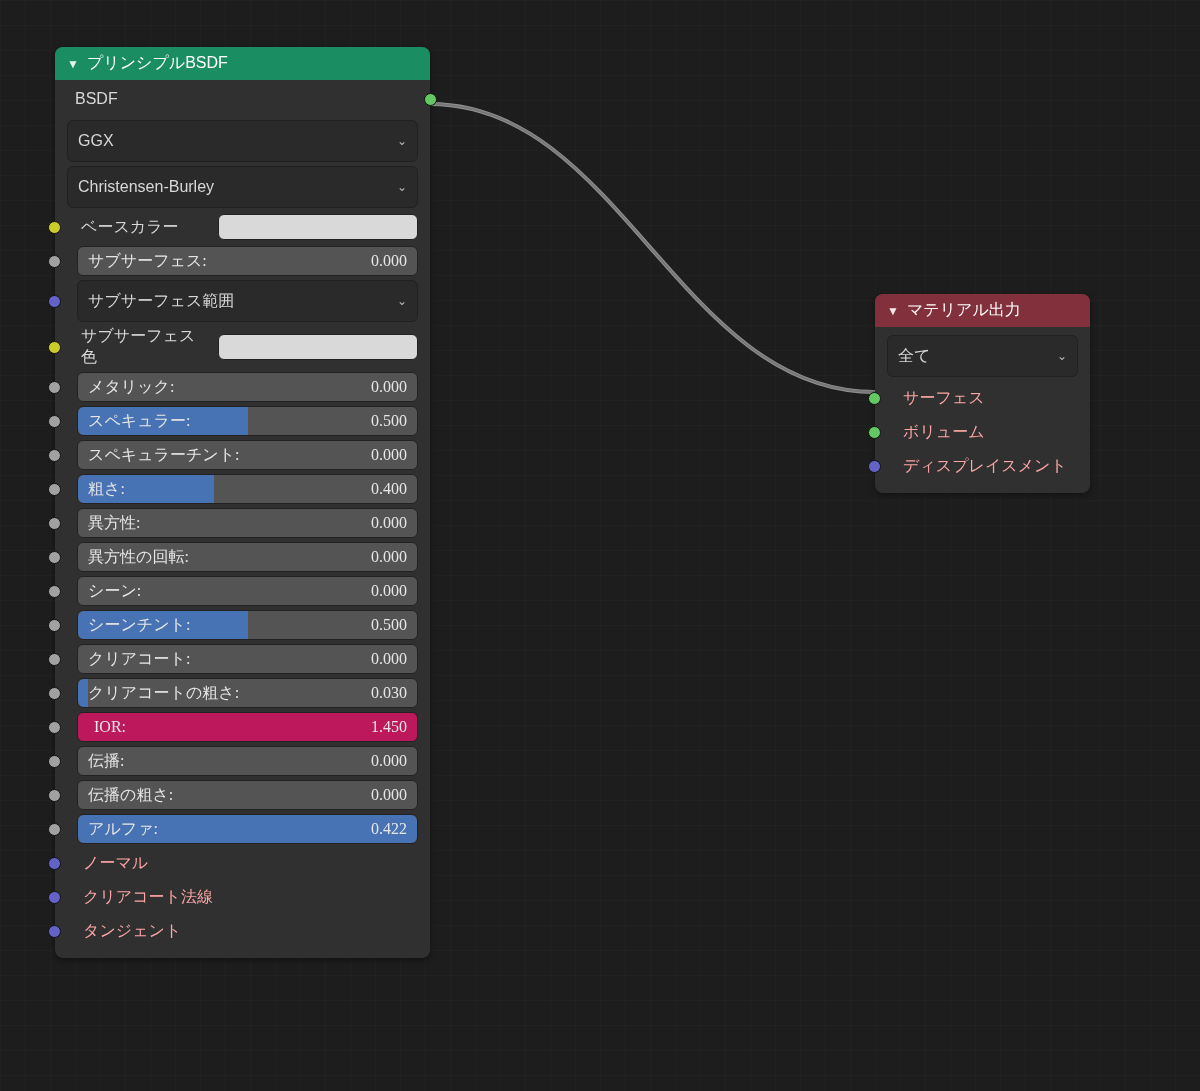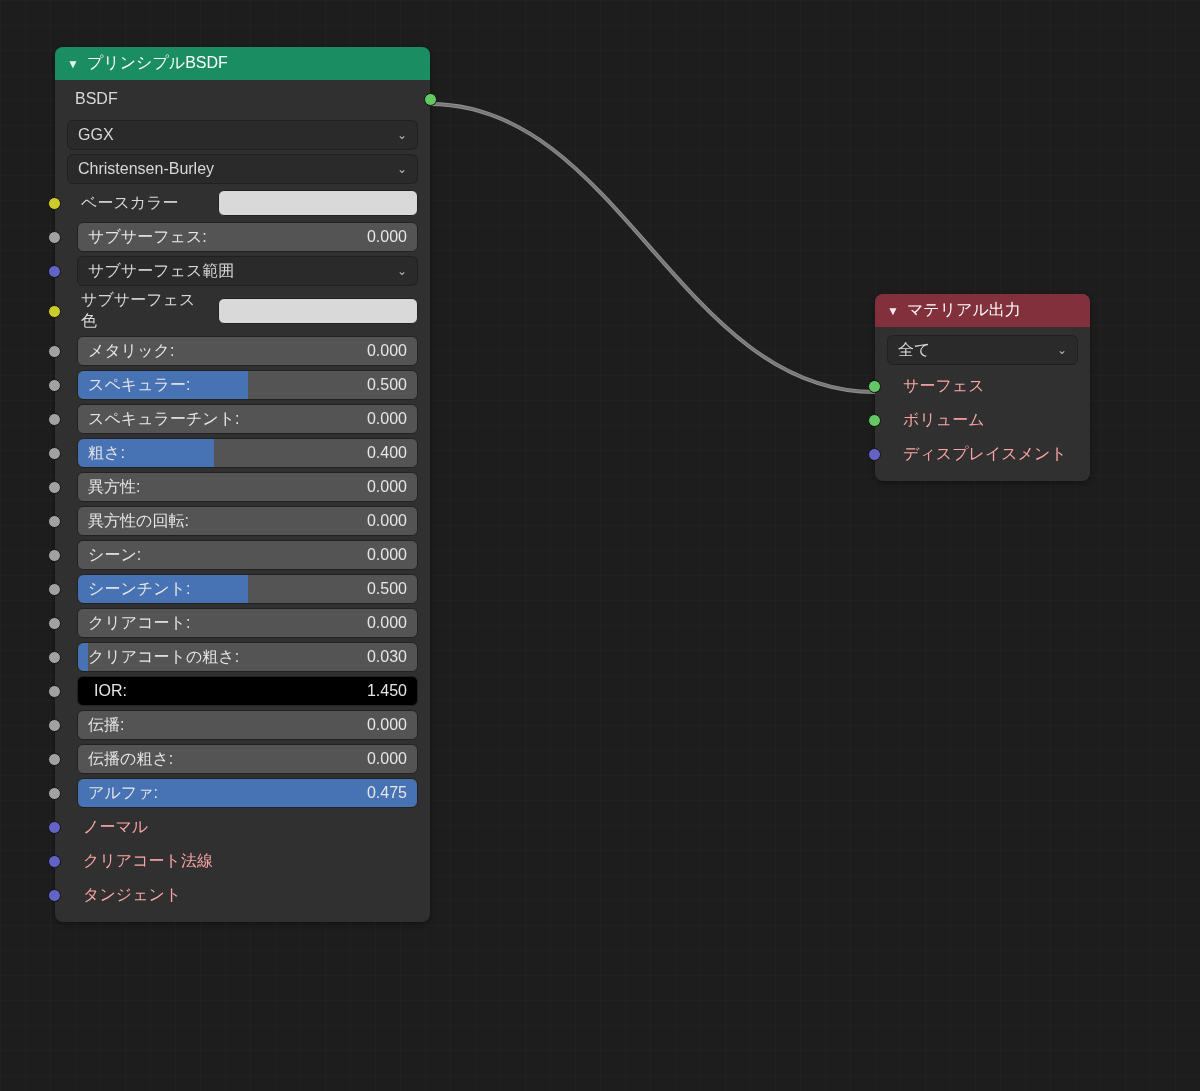--- a/index.html
+++ b/index.html
@@ -59,34 +59,35 @@
   .select {
     background: #2a2a2a;
     border: 1px solid #202020;
     border-radius: 6px;
     padding: 4px 10px;
     display: flex;
     justify-content: space-between;
     align-items: center;
     cursor: pointer;
     color: #d8d8d8;
-    height: 30px;
+    height: 42px;
   }
   .select .chev {
     font-size: 12px;
     opacity: 0.8;
   }
 
   .input-row {
     position: relative;
     display: flex;
     align-items: center;
     padding: 2px 12px 2px 22px;
     gap: 8px;
     min-height: 34px;
+    font-family: Liberation Serif, serif;
   }
 
   .socket {
     position: absolute;
     width: 13px;
     height: 13px;
     border-radius: 50%;
     border: 1px solid #111;
   }
   .socket.left { left: -7px; }
@@ -305,21 +306,21 @@
       <span class="socket left sock-gray"></span>
       <div class="slider">
         <div class="fill" style="width:3%"></div>
         <span class="label">クリアコートの粗さ:</span>
         <span class="value">0.030</span>
       </div>
     </div>
 
     <div class="input-row">
       <span class="socket left sock-gray"></span>
-      <div class="slider" style="background:#000000">
+      <div class="slider" style="background:#be185d">
         <span class="label" style="padding-left:6px">IOR:</span>
         <span class="value">1.450</span>
       </div>
     </div>
 
     <div class="input-row">
       <span class="socket left sock-gray"></span>
       <div class="slider">
         <div class="fill" style="width:0%"></div>
         <span class="label">伝播:</span>
@@ -335,21 +336,21 @@
         <span class="value">0.000</span>
       </div>
     </div>
 
 
     <div class="input-row">
       <span class="socket left sock-gray"></span>
       <div class="slider full">
         <div class="fill" style="width:100%"></div>
         <span class="label">アルファ:</span>
-        <span class="value">0.475</span>
+        <span class="value">0.422</span>
       </div>
     </div>
 
     <div class="plain-row">
       <span class="socket left sock-purple"></span>
       <span>ノーマル</span>
     </div>
 
     <div class="plain-row">
       <span class="socket left sock-purple"></span>

